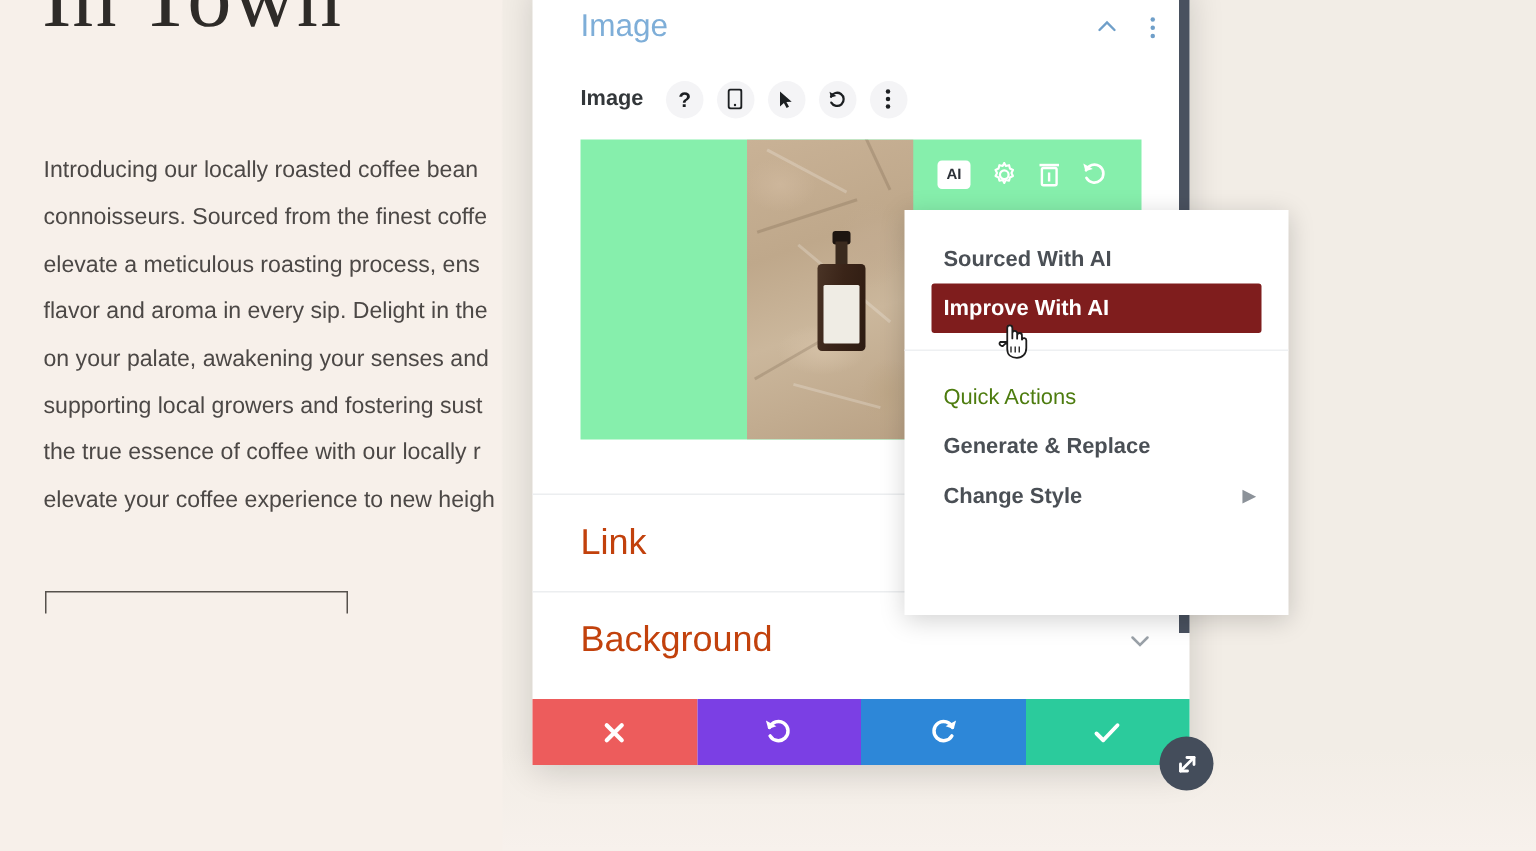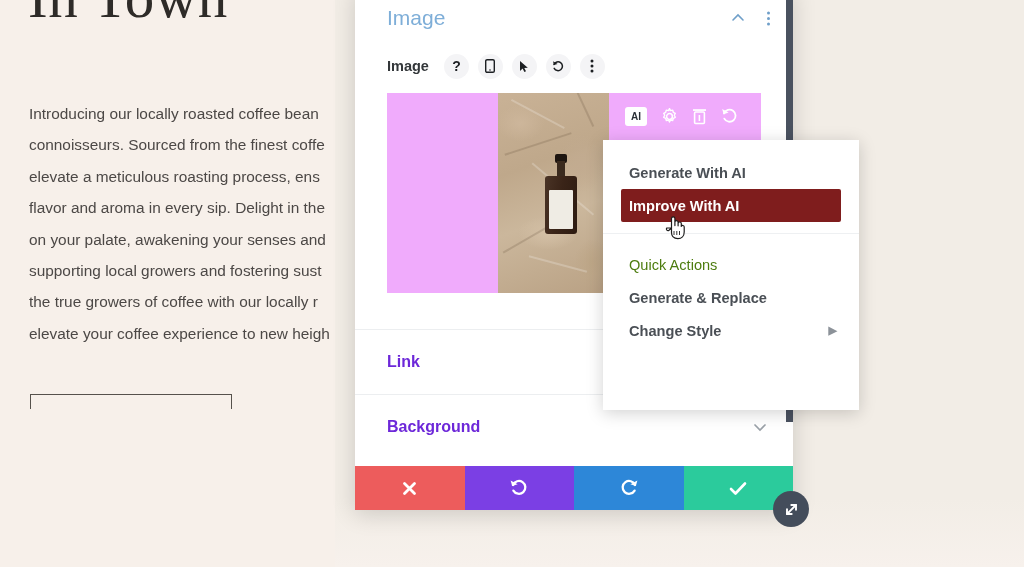--- a/index.html
+++ b/index.html
@@ -120,21 +120,21 @@
     color: #1c1f22;
     font-size: 14px;
     font-weight: 700;
   }
 
   
   #image-preview {
     position: relative;
     margin: 9px 32px 0 32px;
     height: 200px;
-    background: #f0abfc;
+    background: #86efac;
     overflow: hidden;
   }
   #image-thumb {
     position: absolute;
     left: 111px; top: 0; width: 111px; height: 200px;
     overflow: hidden;
   }
   .paper-bg {
     position: absolute; inset: 0;
     background:
@@ -198,23 +198,23 @@
   .section-row {
     margin: 0 0 0 0;
     height: 64px;
     display: flex; align-items: center;
     padding: 0 24px 0 32px;
     border-top: 1px solid #eceef0;
     cursor: pointer;
   }
   .section-row .section-label {
     flex: 1;
-    font-size: 16px;
-    color: #6d28d9;
-    font-weight: 700;
+    font-size: 24px;
+    color: #c2410c;
+    font-weight: 400;
   }
   #link-section { margin-top: 36px; }
   .section-chevron { color: #9aa1a8; display:flex; }
 
   
   #modal-actions {
     position: absolute;
     left: 0; bottom: 0;
     width: 438px; height: 44px;
     display: flex;
@@ -302,21 +302,21 @@
 <div id="site-content">
   <div id="site-heading">In Town</div>
 
   <div id="site-paragraph">
     <span>Introducing our locally roasted coffee bean</span>
     <span>connoisseurs. Sourced from the finest coffe</span>
     <span>elevate a meticulous roasting process, ens</span>
     <span>flavor and aroma in every sip. Delight in the</span>
     <span>on your palate, awakening your senses and</span>
     <span>supporting local growers and fostering sust</span>
-    <span>the true growers of coffee with our locally r</span>
+    <span>the true essence of coffee with our locally r</span>
     <span>elevate your coffee experience to new heigh</span>
   </div>
 
   <div id="learn-more-button">LEARN MORE</div>
 
   <svg id="leaf-decor" viewBox="0 0 120 70">
     <path d="M-6 28 C 20 32, 56 42, 86 58" stroke="#4a4542" stroke-width="1.8" fill="none"></path>
     <path d="M-10 44 C 16 46, 52 50, 86 58" stroke="#4a4542" stroke-width="1.8" fill="none"></path>
     <path d="M-14 38 C 14 40, 50 46, 86 58" stroke="#4a4542" stroke-width="1.2" fill="none"></path>
   </svg>
@@ -460,21 +460,21 @@
 
 <div id="resize-handle">
   <svg width="19" height="19" viewBox="0 0 19 19">
     <path d="M5 14 L14 5" stroke="#fff" stroke-width="1.9" stroke-linecap="round"></path>
     <path d="M14 5 L9.3 5 M14 5 L14 9.7" stroke="#fff" stroke-width="1.9" stroke-linecap="round"></path>
     <path d="M5 14 L9.7 14 M5 14 L5 9.3" stroke="#fff" stroke-width="1.9" stroke-linecap="round"></path>
   </svg>
 </div>
 
 <div id="ai-menu">
-  <div class="menu-item">Generate With AI</div>
+  <div class="menu-item">Sourced With AI</div>
   <div class="menu-item active">Improve With AI</div>
   <div id="menu-divider"></div>
   <div class="menu-item heading">Quick Actions</div>
   <div class="menu-item">Generate &amp; Replace</div>
   <div class="menu-item">
     <span>Change Style</span>
     <span class="menu-arrow">▶</span>
   </div>
 </div>
 

